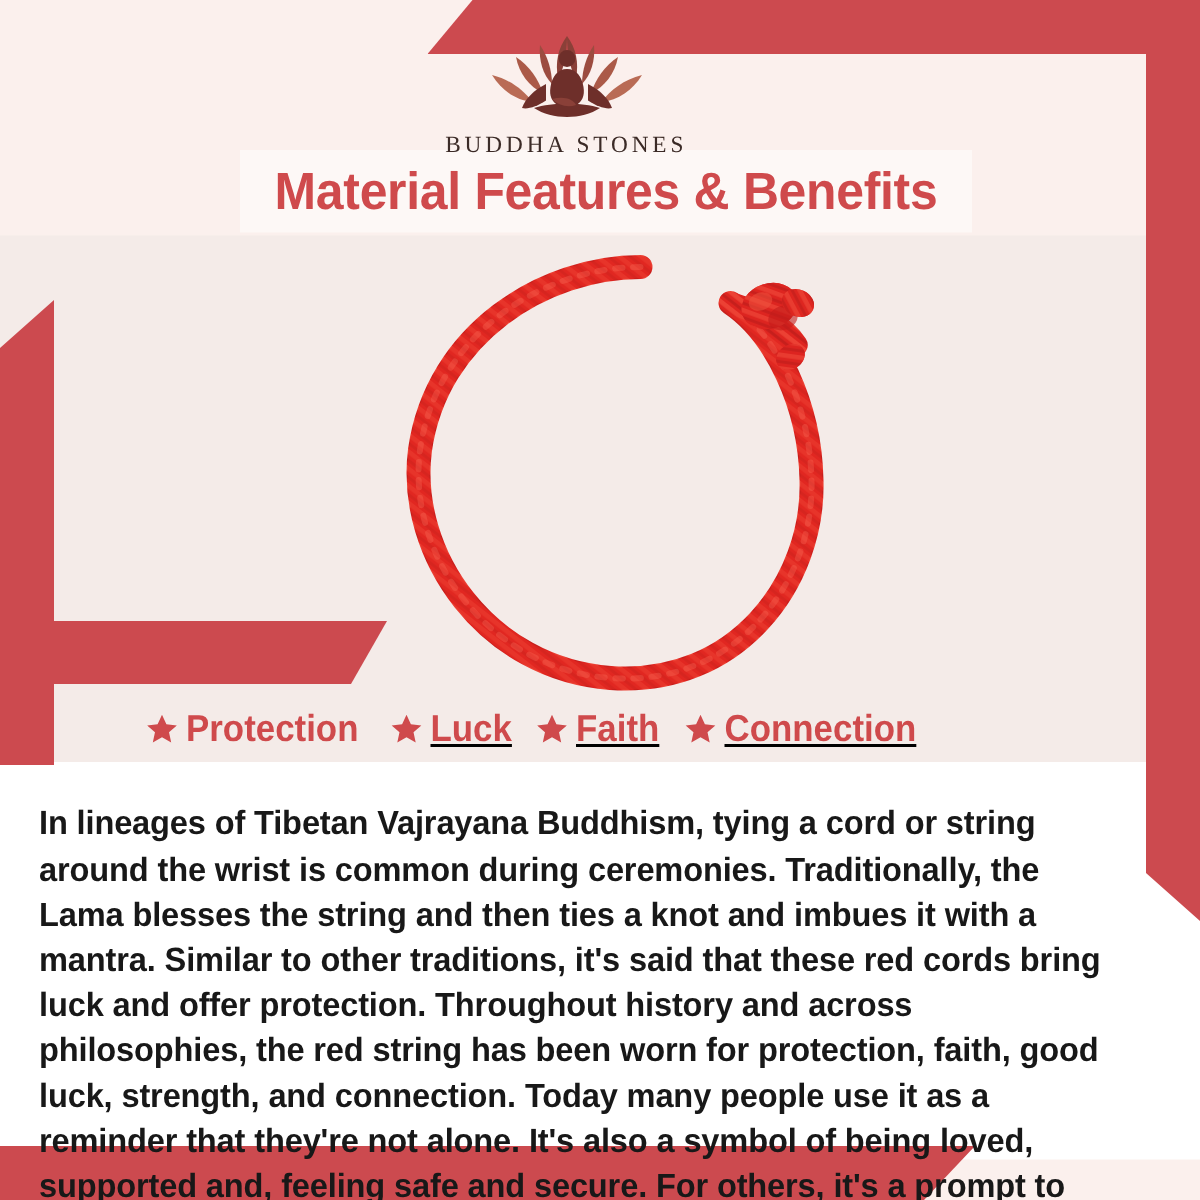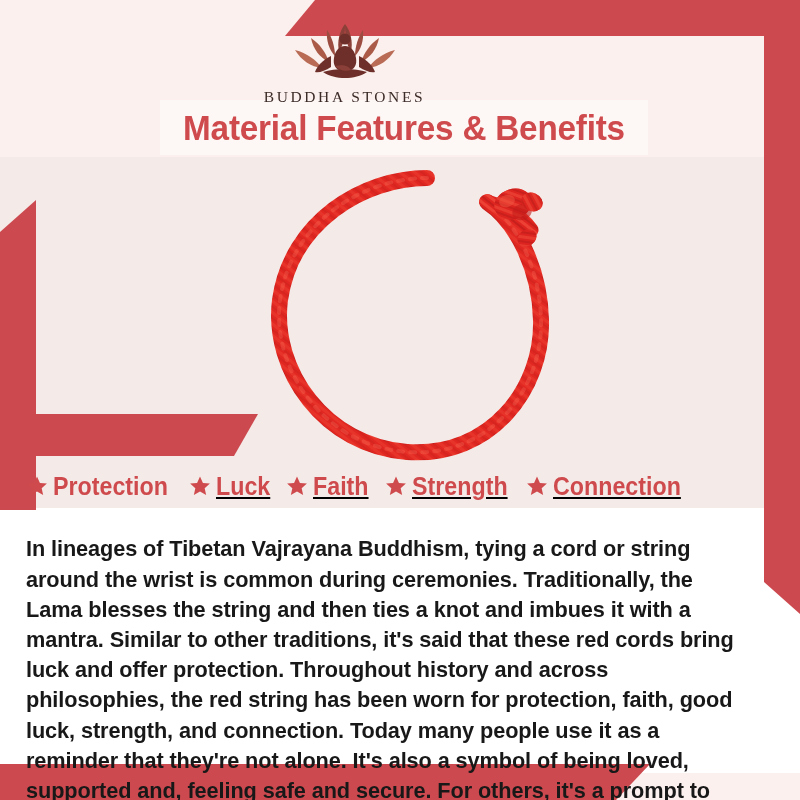--- a/index.html
+++ b/index.html
@@ -75,20 +75,21 @@
   }
 
   
   .brand {
     position: absolute;
     left: 0;
     top: 14px;
     width: 689px;
     text-align: center;
     z-index: 6;
+    padding-left: 33px;
   }
   .brand-mark {
     display: block;
     margin: 0 auto;
     width: 132px;
     height: 72px;
   }
   .brand-name {
     display: block;
     margin-top: 2px;
@@ -334,27 +335,19 @@
           </svg>
       </span>
       <span class="benefit-text">Faith</span>
     </div>
     <div class="benefit">
       <span class="benefit-star">
         <svg viewBox="0 0 24 24" xmlns="http://www.w3.org/2000/svg">
             <path d="M12 1.6 L15.2 8.6 L22.8 9.4 L17.1 14.4 L18.7 21.9 L12 18 L5.3 21.9 L6.9 14.4 L1.2 9.4 L8.8 8.6 Z" fill="#cf4a4c"></path>
           </svg>
       </span>
-      <span class="benefit-text">Strength</span>
-    </div>
-    <div class="benefit">
-      <span class="benefit-star">
-        <svg viewBox="0 0 24 24" xmlns="http://www.w3.org/2000/svg">
-            <path d="M12 1.6 L15.2 8.6 L22.8 9.4 L17.1 14.4 L18.7 21.9 L12 18 L5.3 21.9 L6.9 14.4 L1.2 9.4 L8.8 8.6 Z" fill="#cf4a4c"></path>
-          </svg>
-      </span>
       <span class="benefit-text">Connection</span>
     </div>
   </div>
 
   <p class="body-copy">In lineages of Tibetan Vajrayana Buddhism, tying a cord or string around the wrist is common during ceremonies. Traditionally, the Lama blesses the string and then ties a knot and imbues it with a mantra. Similar to other traditions, it's said that these red cords bring luck and offer protection. Throughout history and across philosophies, the red string has been worn for protection, faith, good luck, strength, and connection. Today many people use it as a reminder that they're not alone. It's also a symbol of being loved, supported and, feeling safe and secure. For others, it's a prompt to stay positive while facing any adversity.</p>
 
 </div>
 
 </body></html>

